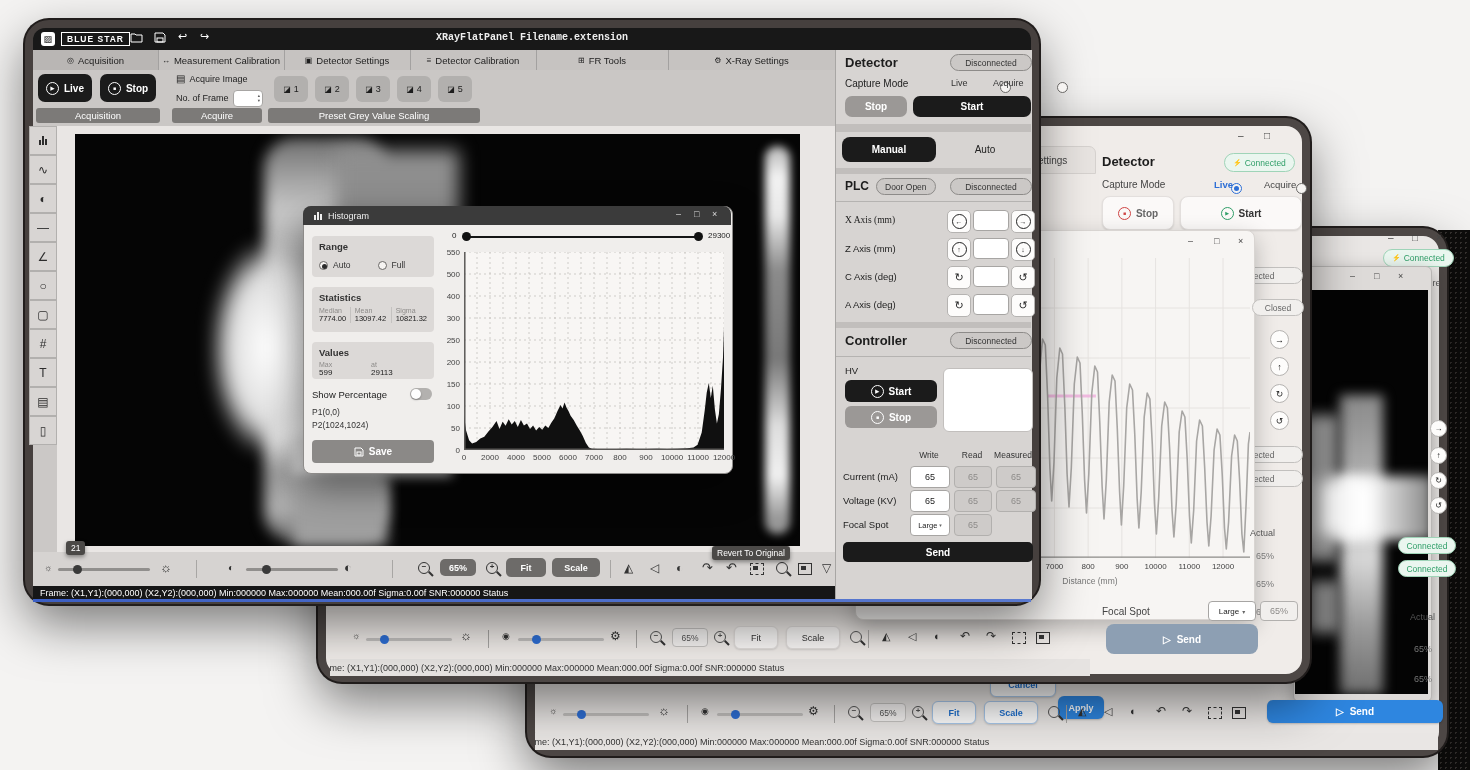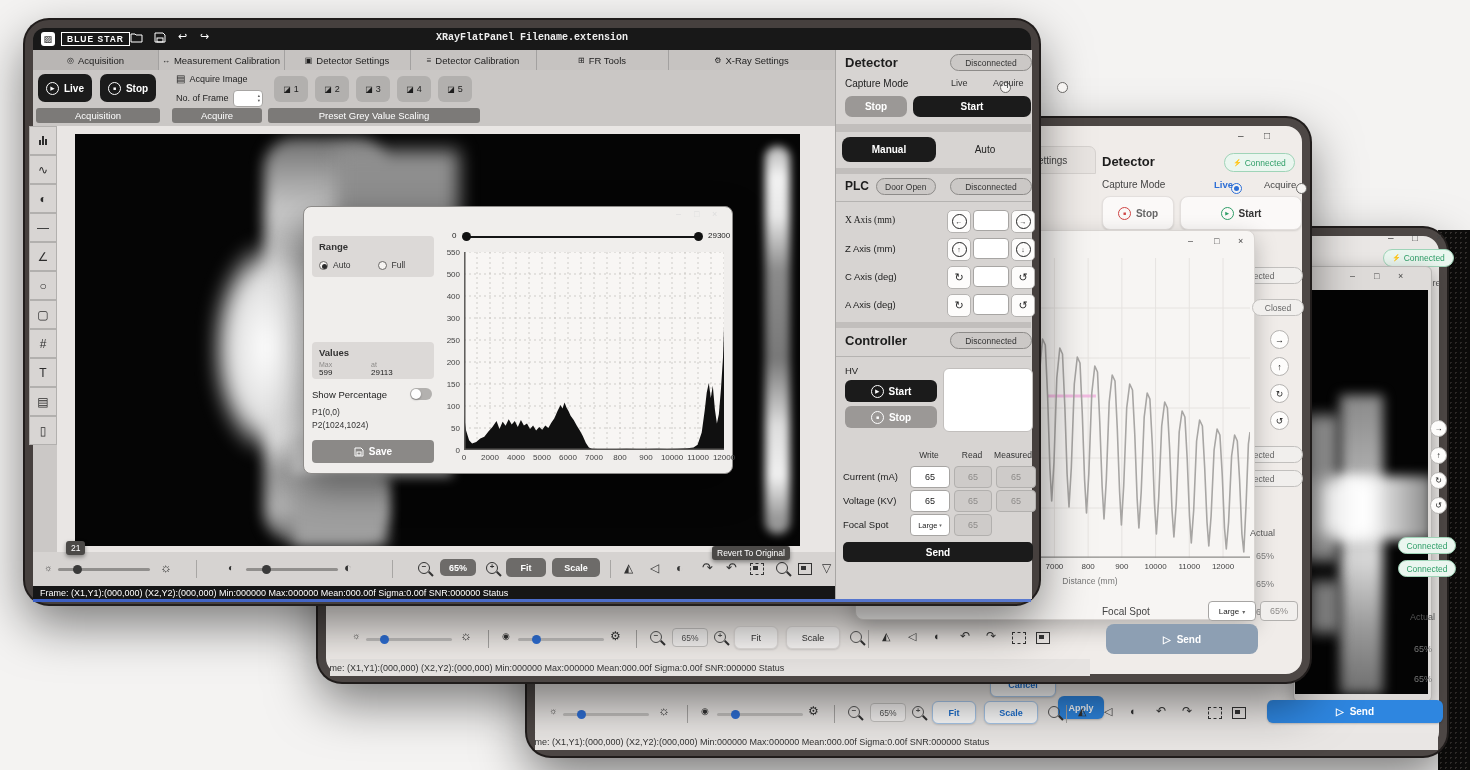--- a/index.html
+++ b/index.html
@@ -632,31 +632,56 @@
     </div>
   <div class="robox" style="left:954px;top:514px;width:36px;height:20px;">
       <span>65</span>
     </div>
   <div class="btn-black abs" style="left:843px;top:542px;width:190px;height:20px;border-radius:5px;">
       <span>Send</span>
     </div>
 
   
   <div class="abs" style="left:303px;top:206px;width:428px;height:266px;background:#f0eeec;border:1px solid #8d8b89;border-radius:8px;box-shadow:0 14px 36px rgba(0,0,0,.45);"></div>
+  <div class="abs" style="left:303px;top:206px;width:428px;height:19px;background:#3b3b3b;border-radius:8px 8px 0 0;display:flex;align-items:center;">
+    <span class="bars" style="margin-left:11px;">
+        <i style="height:5px;background:#eee;"></i>
+        <i style="height:8px;background:#eee;"></i>
+        <i style="height:6px;background:#eee;"></i>
+      </span>
+    <span style="margin-left:6px;color:#eee;font-size:9px;">Histogram</span>
+  </div>
   <span class="winbtn" style="left:676px;top:209px;color:#ddd;font-size:9px;">–</span>
   <span class="winbtn" style="left:694px;top:209px;color:#ddd;font-size:9px;">□</span>
   <span class="winbtn" style="left:712px;top:209px;color:#ddd;font-size:9px;">×</span>
 
   <div class="card" style="left:312px;top:236px;width:122px;height:41px;">
     <div style="font-size:9.5px;font-weight:bold;color:#333;">Range</div>
     <div style="display:flex;align-items:center;gap:5px;margin-top:8px;">
       <span class="radio sel" style="width:7px;height:7px;"></span>
         <span style="font-size:8.5px;color:#333;">Auto</span>
       <span class="radio" style="width:7px;height:7px;margin-left:22px;"></span>
         <span style="font-size:8.5px;color:#333;">Full</span>
+    </div>
+  </div>
+  <div class="card" style="left:312px;top:287px;width:122px;height:45px;">
+    <div style="font-size:9.5px;font-weight:bold;color:#333;">Statistics</div>
+    <div style="display:flex;margin-top:4px;">
+      <div style="width:36px;border-right:1px solid #c4c2c0;">
+          <div style="font-size:7px;color:#8d8b89;">Median</div>
+          <div style="font-size:7.5px;color:#222;">7774.00</div>
+        </div>
+      <div style="width:42px;padding-left:4px;border-right:1px solid #c4c2c0;">
+          <div style="font-size:7px;color:#8d8b89;">Mean</div>
+          <div style="font-size:7.5px;color:#222;">13097.42</div>
+        </div>
+      <div style="padding-left:4px;">
+          <div style="font-size:7px;color:#8d8b89;">Sigma</div>
+          <div style="font-size:7.5px;color:#222;">10821.32</div>
+        </div>
     </div>
   </div>
   <div class="card" style="left:312px;top:342px;width:122px;height:37px;">
     <div style="font-size:9.5px;font-weight:bold;color:#333;">Values</div>
     <div style="display:flex;margin-top:3px;">
       <div style="width:52px;">
           <div style="font-size:7px;color:#8d8b89;">Max</div>
           <div style="font-size:8px;color:#222;">599</div>
         </div>
       <div>

